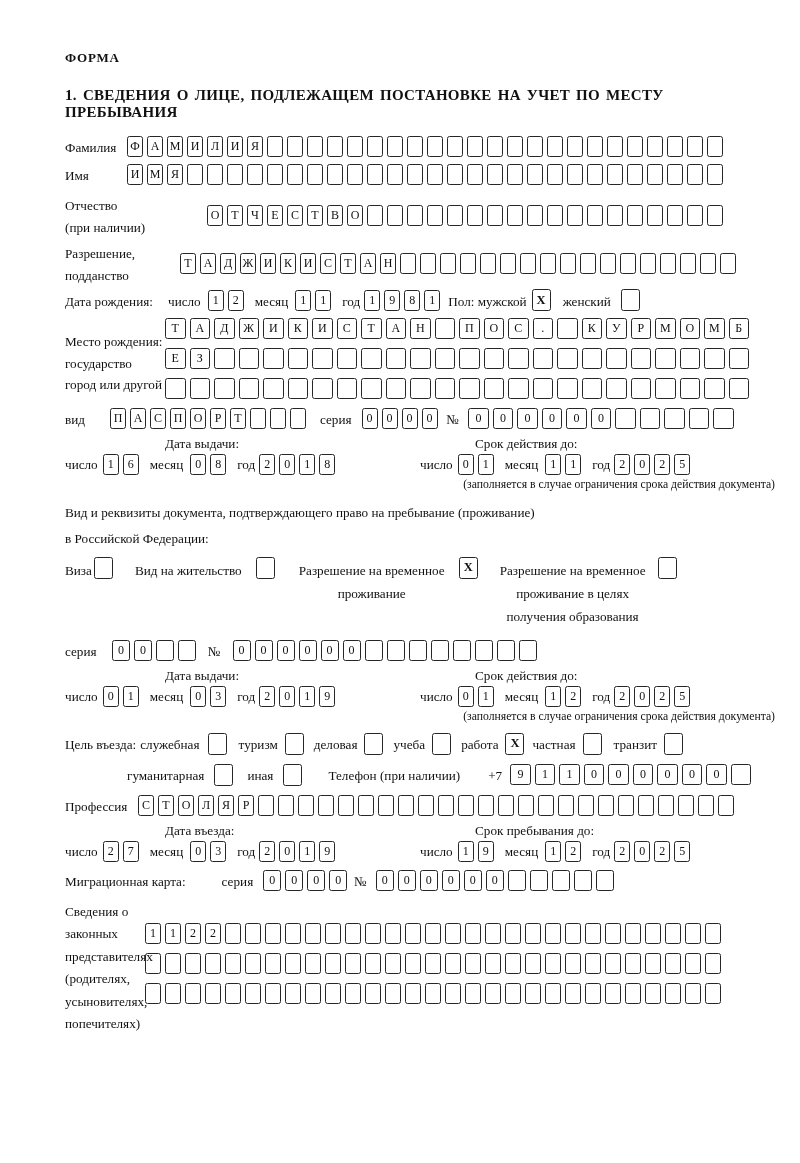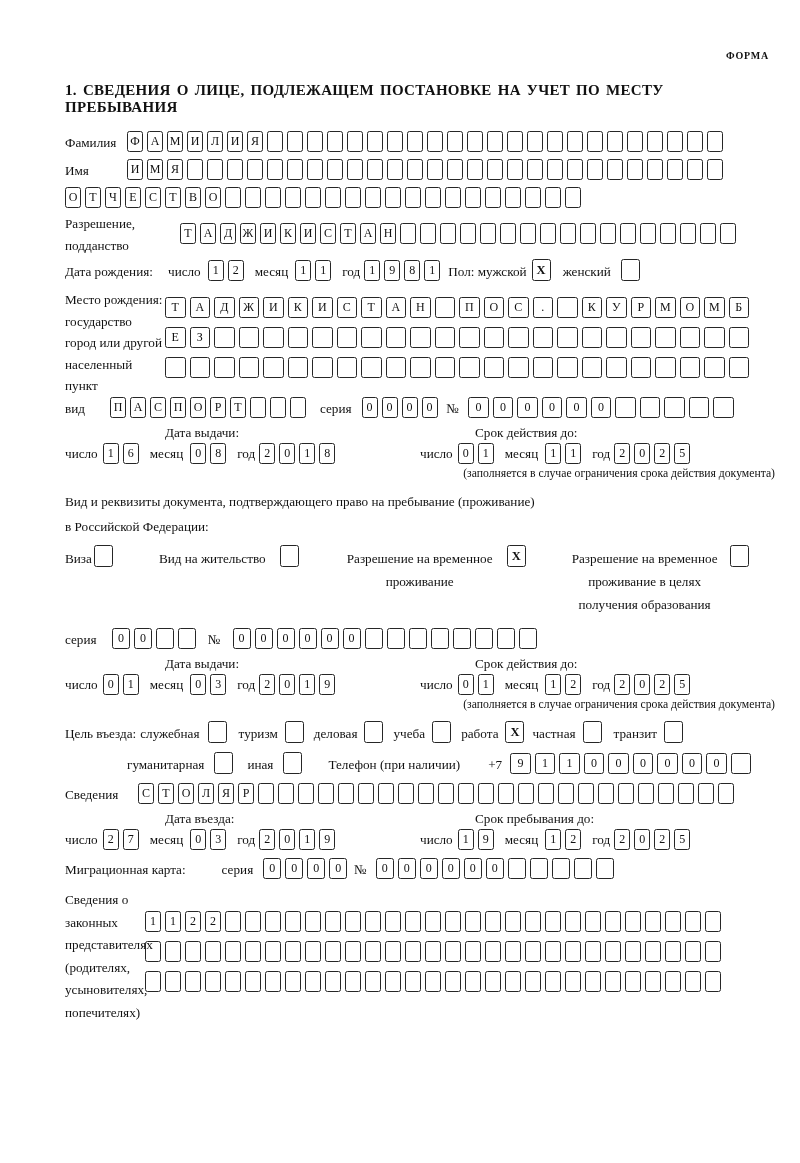--- a/index.html
+++ b/index.html
@@ -3,21 +3,21 @@
 <meta charset="utf-8">
 <style>
   html,body{margin:0;padding:0;background:#fff;}
   .page{
     position:relative;width:800px;height:1163px;overflow:hidden;background:#fff;
     box-sizing:border-box;padding:36px 25px 0 65px;
     font-family:"Liberation Serif","DejaVu Serif",serif;color:#111;font-size:13.2px;
   }
   .hdr{width:165px;margin-left:auto;line-height:1.45;font-size:12.6px;}
   .hdr .part2{margin-top:5px;}
-  .forma{text-align:right;font-weight:bold;font-size:10px;letter-spacing:.8px;margin:14px 6px 16px 0;}
+  .forma{font-weight:bold;font-size:13px;letter-spacing:.8px;margin:14px 6px 16px 0;}
   .title{text-align:center;font-weight:bold;font-size:14.2px;line-height:1.55;}
   .blank{display:inline-block;width:58px;border-bottom:2px solid #333;margin-left:18px;}
   .sec{font-weight:bold;font-size:15px;letter-spacing:.3px;word-spacing:2px;margin:21px 0 15px;}
   .row{display:flex;align-items:center;margin-bottom:7px;}
   .lbl{flex:none;padding-top:3px;}
   .ilbl{flex:none;padding-top:3px;margin:0 7px;}
   .cells{display:flex;flex-wrap:nowrap;}
   .cell{flex:none;width:14px;height:19px;border:1.5px solid #262626;border-radius:2.5px;margin-right:4px;
         display:inline-flex;align-items:center;justify-content:center;font-size:12px;}
   .cell.mid{width:16px;}
@@ -28,21 +28,21 @@
   .stack .cells{margin-bottom:9px;}
   .center-b{text-align:center;font-weight:bold;margin:2px 0 8px;}
   .ph{display:flex;margin-bottom:2px;}
   .ph-l{flex:none;width:355px;box-sizing:border-box;padding-left:100px;}
   .ph-r{flex:1;box-sizing:border-box;padding-left:55px;}
   .pr{display:flex;margin-bottom:2px;}
   .pr-l{flex:none;width:355px;display:flex;align-items:flex-start;}
   .pr-r{flex:1;display:flex;align-items:flex-start;}
   .note{text-align:right;font-size:11.7px;margin:3px 0 10px;}
   .para{margin:2px 0 6px;line-height:1.8;}
-  .optrow{display:flex;align-items:flex-start;margin:4px 0 12px;gap:24px;}
+  .optrow{display:flex;align-items:flex-start;margin:4px 0 12px;}
   .opt{display:flex;align-items:flex-start;}
   .opt-txt{white-space:pre-line;text-align:center;padding-top:2px;line-height:1.75;}
   .prefix{flex:none;padding-top:3px;margin:0 8px 0 4px;}
   .legal-lbl{flex:none;width:80px;white-space:pre-line;line-height:22.5px;padding-top:1px;}
 </style>
 </head>
 <body>
 
 <div class="page">
 
@@ -118,20 +118,24 @@
         <span class="cell"></span>
         <span class="cell"></span>
         <span class="cell"></span>
         <span class="cell"></span>
         <span class="cell"></span>
         <span class="cell"></span>
       </span>
   </div>
 
   <div class="row" style="margin-bottom:2px">
+    <span class="lbl lblcol" style="width:142px">
+      <div>Отчество</div>
+      <div>(при наличии)</div>
+    </span>
     <span class="cells">
         <span class="cell">О</span>
         <span class="cell">Т</span>
         <span class="cell">Ч</span>
         <span class="cell">Е</span>
         <span class="cell">С</span>
         <span class="cell">Т</span>
         <span class="cell">В</span>
         <span class="cell">О</span>
         <span class="cell"></span>
@@ -215,21 +219,20 @@
     <span class="cb">X</span>
     <span class="ilbl" style="margin:0 10px 0 12px">женский</span>
     <span class="cb"></span>
   </div>
 
   <div class="row" style="margin-bottom:0">
     <span class="lbl lblcol" style="width:100px;padding-top:1px">
       <div>Место рождения:</div>
       <div>государство</div>
       <div>город или другой</div>
-      <div>населенный пункт</div>
     </span>
     <span class="stack">
       <span class="cells">
           <span class="cell wide">Т</span>
           <span class="cell wide">А</span>
           <span class="cell wide">Д</span>
           <span class="cell wide">Ж</span>
           <span class="cell wide">И</span>
           <span class="cell wide">К</span>
           <span class="cell wide">И</span>
@@ -521,21 +524,21 @@
         <span class="cell wide">0</span>
         <span class="cell wide">0</span>
         <span class="cell wide">0</span>
         <span class="cell wide">0</span>
         <span class="cell wide">0</span>
         <span class="cell wide"></span>
       </span>
   </div>
 
   <div class="row">
-    <span class="lbl" style="width:73px">Сведения</span>
+    <span class="lbl" style="width:73px">Профессия</span>
     <span class="cells">
         <span class="cell">С</span>
         <span class="cell">Т</span>
         <span class="cell">О</span>
         <span class="cell">Л</span>
         <span class="cell">Я</span>
         <span class="cell">Р</span>
         <span class="cell"></span>
         <span class="cell"></span>
         <span class="cell"></span>

